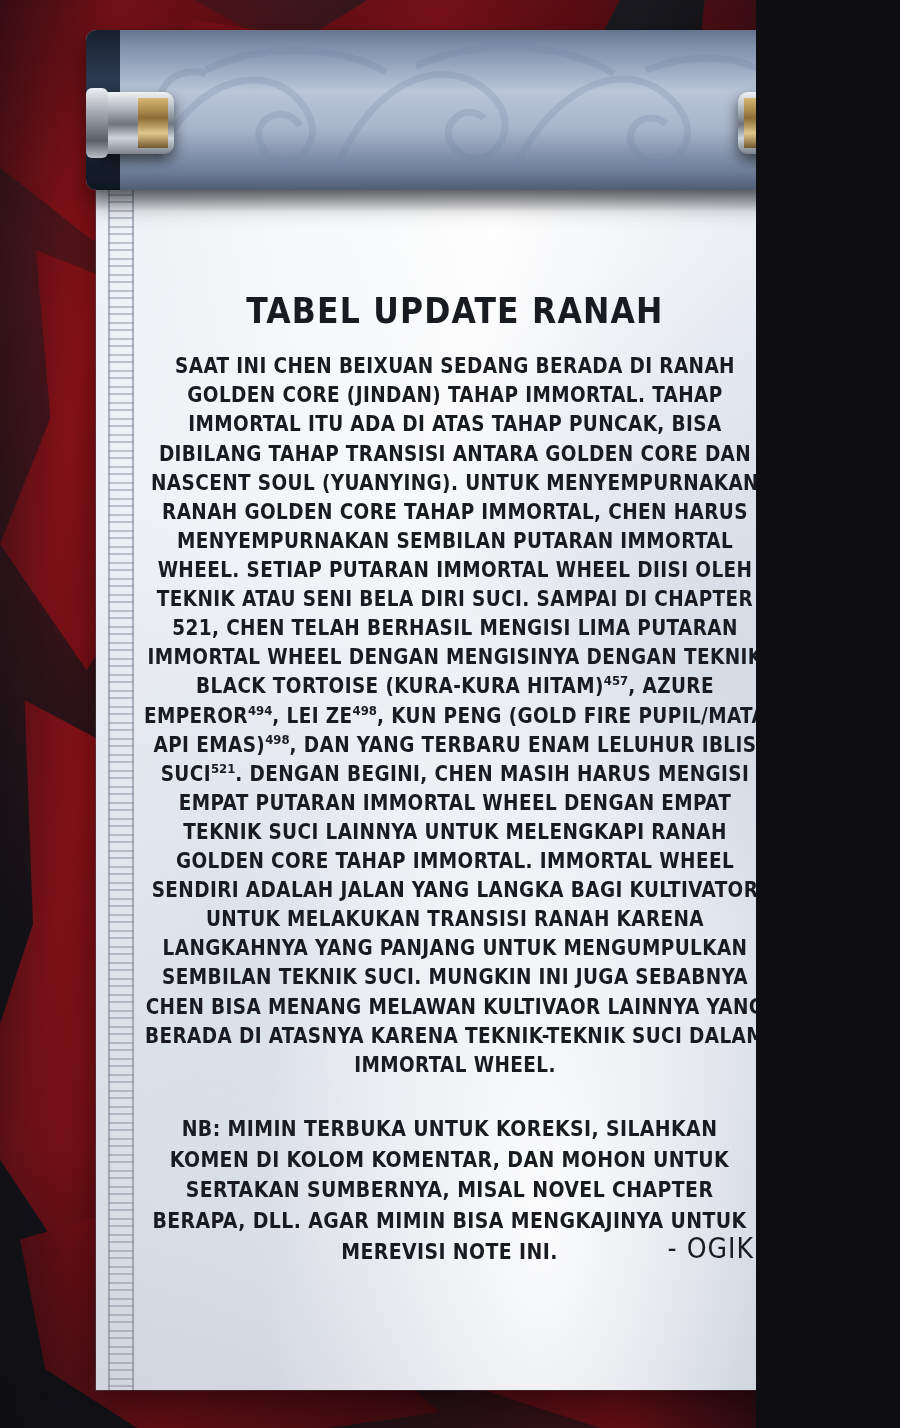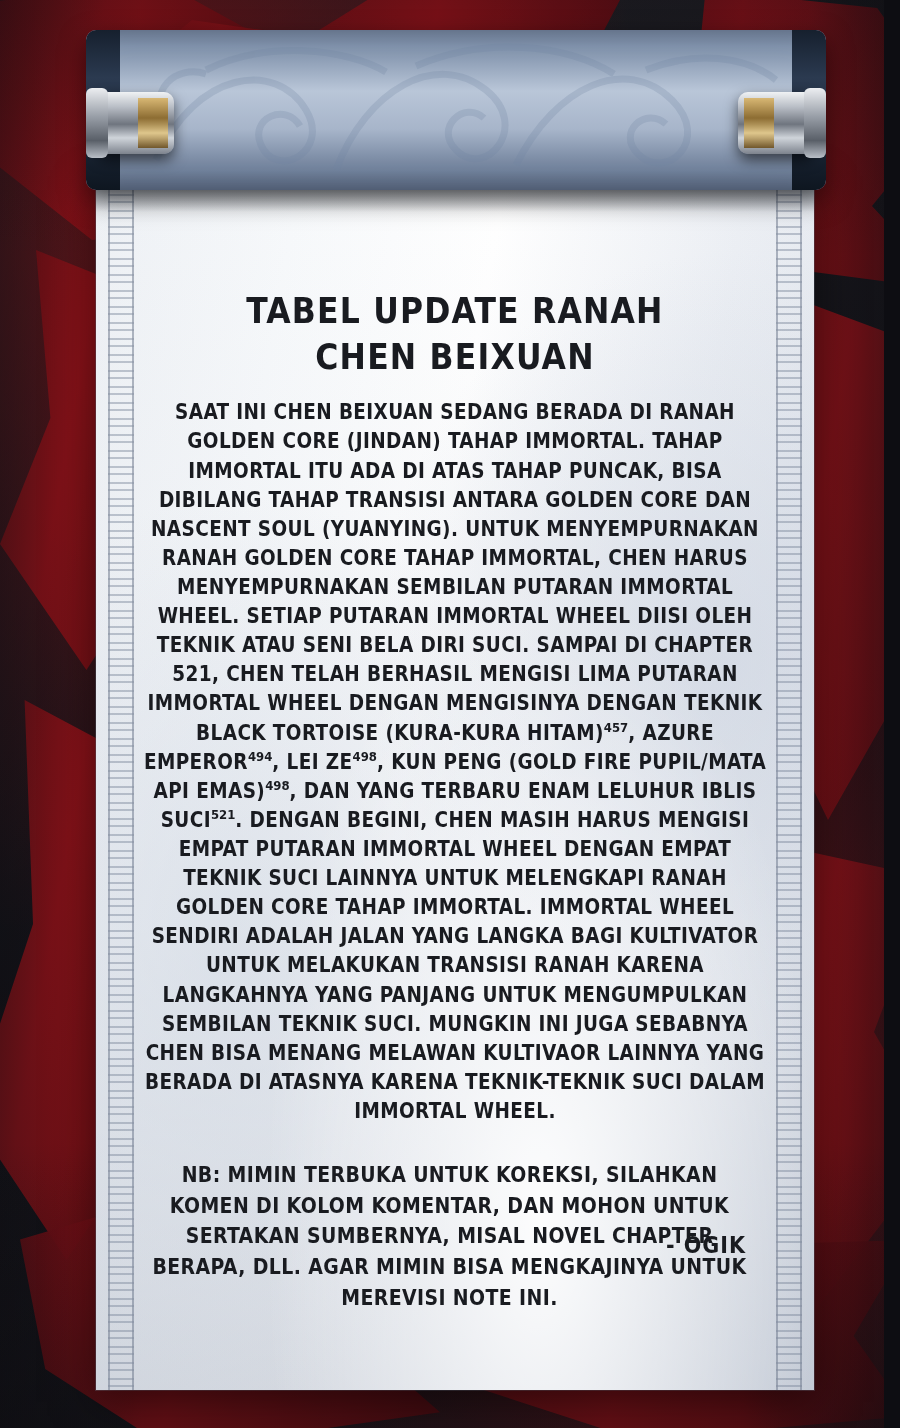--- a/index.html
+++ b/index.html
@@ -2,21 +2,21 @@
 <html><head>
 <meta charset="utf-8">
 <style>
   html, body {
     margin: 0;
     padding: 0;
     background: #0d0d12;
   }
   #page {
     position: relative;
-    width: 884px;
+    width: 756px;
     height: 1428px;
     overflow: hidden;
     font-family: "DejaVu Sans Condensed", "Liberation Sans", sans-serif;
     background:
       radial-gradient(ellipse at 20% 12%, rgba(130,20,25,0.95) 0%, rgba(90,12,18,0.0) 46%),
       radial-gradient(ellipse at 82% 78%, rgba(120,18,24,0.95) 0%, rgba(80,10,16,0.0) 48%),
       linear-gradient(160deg, #27262c 0%, #1b1a20 30%, #141319 60%, #1d1c22 100%);
   }
 
   
@@ -203,24 +203,24 @@
     letter-spacing: 0;
   }
   .nb-par {
     font-size: 21px;
     line-height: 1.46;
     margin: 34px 11px 0 0;
     font-weight: 600;
   }
   .signature {
     position: absolute;
-    right: 8px;
+    right: 0;
     top: 944px;
-    font-size: 23px;
-    font-weight: 700;
+    font-size: 28px;
+    font-weight: 400;
     letter-spacing: 1px;
     padding-right: 16px;
   }
 </style>
 </head>
 <body>
 
 <div id="page">
 
   <div class="brush b1"></div>
@@ -262,21 +262,20 @@
     </div>
     <div class="knob right">
       <div class="band"></div>
       <div class="endcap"></div>
     </div>
   </div>
 
   <div class="content">
     <h1 class="title">
       <span class="line">TABEL UPDATE RANAH</span>
-      <span class="line">CHEN BEIXUAN</span>
     </h1>
 
     <p class="body-par"><span>SAAT INI CHEN BEIXUAN SEDANG BERADA DI RANAH GOLDEN CORE (JINDAN) TAHAP IMMORTAL. TAHAP IMMORTAL ITU ADA DI ATAS TAHAP PUNCAK, BISA DIBILANG TAHAP TRANSISI ANTARA GOLDEN CORE DAN NASCENT SOUL (YUANYING). UNTUK MENYEMPURNAKAN RANAH GOLDEN CORE TAHAP IMMORTAL, CHEN HARUS MENYEMPURNAKAN SEMBILAN PUTARAN IMMORTAL WHEEL. SETIAP PUTARAN IMMORTAL WHEEL DIISI OLEH TEKNIK ATAU SENI BELA DIRI SUCI. SAMPAI DI CHAPTER 521, CHEN TELAH BERHASIL MENGISI LIMA PUTARAN IMMORTAL WHEEL DENGAN MENGISINYA DENGAN TEKNIK BLACK TORTOISE (KURA-KURA HITAM)</span><sup>457</sup><span>, AZURE EMPEROR</span><sup>494</sup><span>, LEI ZE</span><sup>498</sup><span>, KUN PENG (GOLD FIRE PUPIL/MATA API EMAS)</span><sup>498</sup><span>, DAN YANG TERBARU ENAM LELUHUR IBLIS SUCI</span><sup>521</sup><span>. DENGAN BEGINI, CHEN MASIH HARUS MENGISI EMPAT PUTARAN IMMORTAL WHEEL DENGAN EMPAT TEKNIK SUCI LAINNYA UNTUK MELENGKAPI RANAH GOLDEN CORE TAHAP IMMORTAL. IMMORTAL WHEEL SENDIRI ADALAH JALAN YANG LANGKA BAGI KULTIVATOR UNTUK MELAKUKAN TRANSISI RANAH KARENA LANGKAHNYA YANG PANJANG UNTUK MENGUMPULKAN SEMBILAN TEKNIK SUCI. MUNGKIN INI JUGA SEBABNYA CHEN BISA MENANG MELAWAN KULTIVAOR LAINNYA YANG BERADA DI ATASNYA KARENA TEKNIK-TEKNIK SUCI DALAM IMMORTAL WHEEL.</span></p>
 
     <p class="nb-par">NB: MIMIN TERBUKA UNTUK KOREKSI, SILAHKAN KOMEN DI KOLOM KOMENTAR, DAN MOHON UNTUK SERTAKAN SUMBERNYA, MISAL NOVEL CHAPTER BERAPA, DLL. AGAR MIMIN BISA MENGKAJINYA UNTUK  MEREVISI NOTE INI.</p>
 
     <div class="signature">- OGIK</div>
   </div>
 
 </div>

